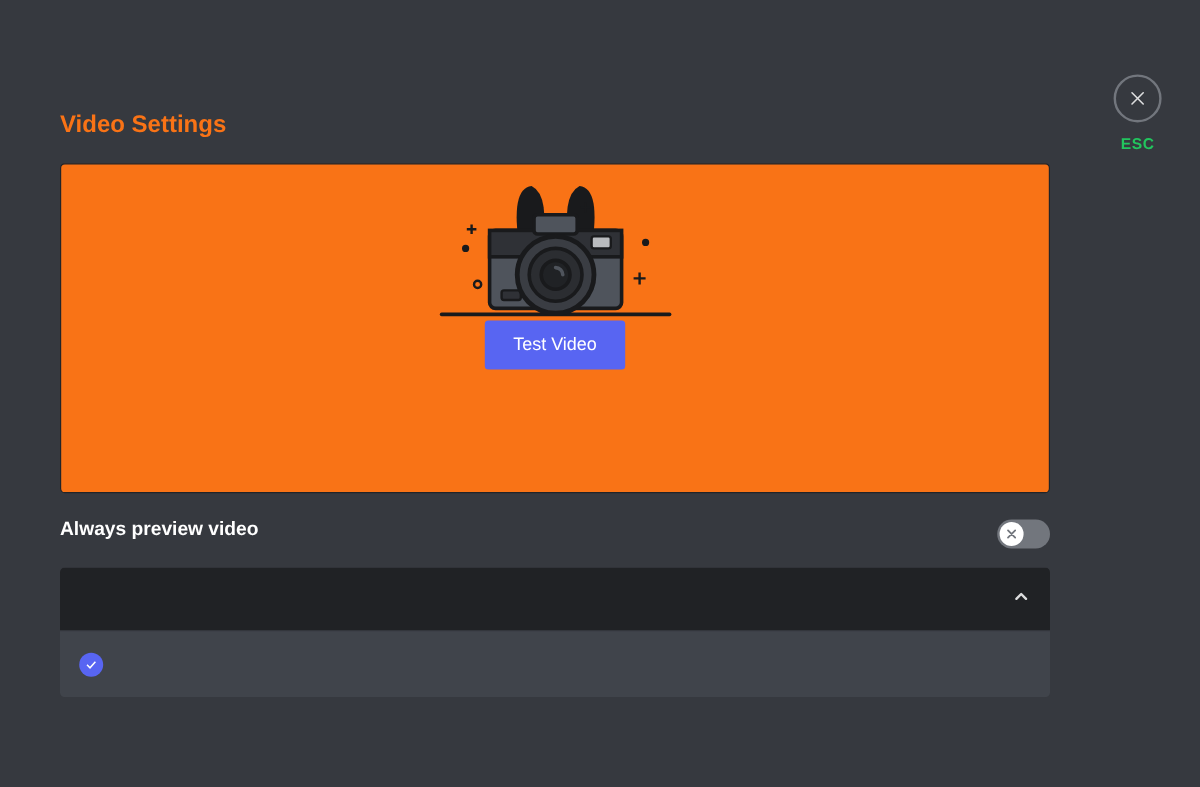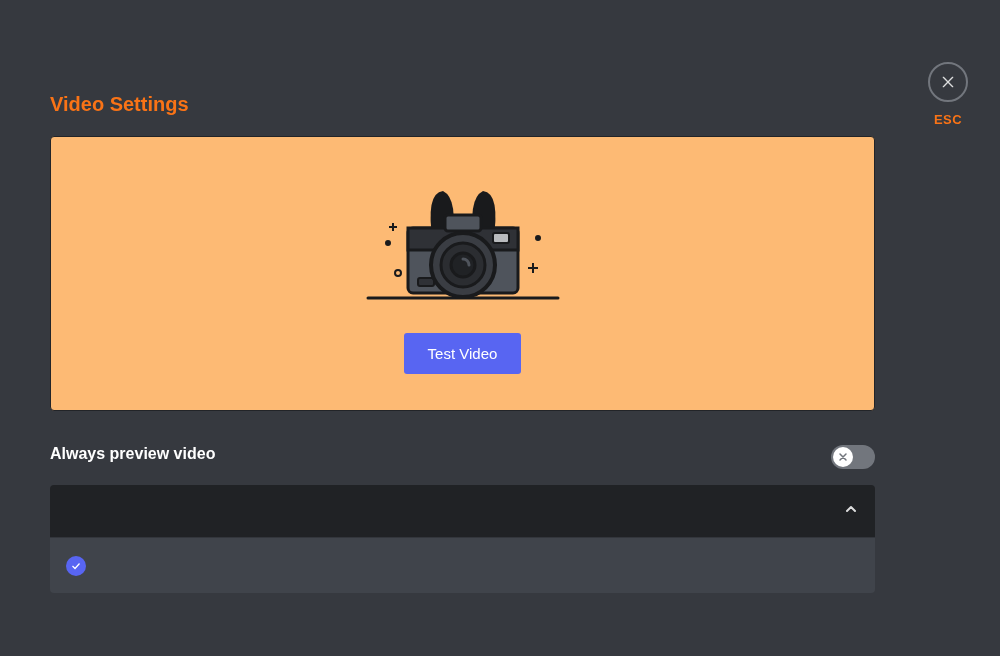--- a/index.html
+++ b/index.html
@@ -24,28 +24,26 @@
     font-size: 20px;
     font-weight: 700;
     color: #f97316;
     margin-bottom: 20px;
     margin-top: 43px;
   }
 
   .preview-box {
     width: 825px;
     height: 275px;
-    background: #fdba74;
+    background: #f97316;
     border: 1px solid #222428;
     border-radius: 4px;
     display: flex;
     flex-direction: column;
     align-items: center;
-    justify-content: center;
-    gap: 30px;
   }
 
   .camera-illustration {
     width: 200px;
     height: 130px;
     position: relative;
     display:flex;
     align-items:flex-end;
     justify-content:center;
   }
@@ -58,21 +56,21 @@
     font-size: 15px;
     font-weight: 500;
     border-radius: 3px;
     cursor: pointer;
   }
 
   .setting-row {
     display: flex;
     justify-content: space-between;
     align-items: flex-start;
-    margin-top: 34px;
+    margin-top: 22px;
   }
   .setting-title {
     font-size: 16px;
     font-weight: 600;
     color: #ffffff;
   }
   .setting-desc {
     font-size: 14px;
     color: #b9bbbe;
     margin-top: 12px;
@@ -163,21 +161,21 @@
     display:flex;
     align-items:center;
     justify-content:center;
     cursor:pointer;
     background: transparent;
   }
   .close-btn svg { width: 16px; height: 16px; stroke:#dcddde; stroke-width:2; }
   .esc-label {
     font-size: 13px;
     font-weight: 700;
-    color: #f97316;
+    color: #22c55e;
     letter-spacing: 0.5px;
   }
 </style>
 </head>
 <body>
 
 <div class="content">
 
   <h2 class="page-title">Video Settings</h2>
 

